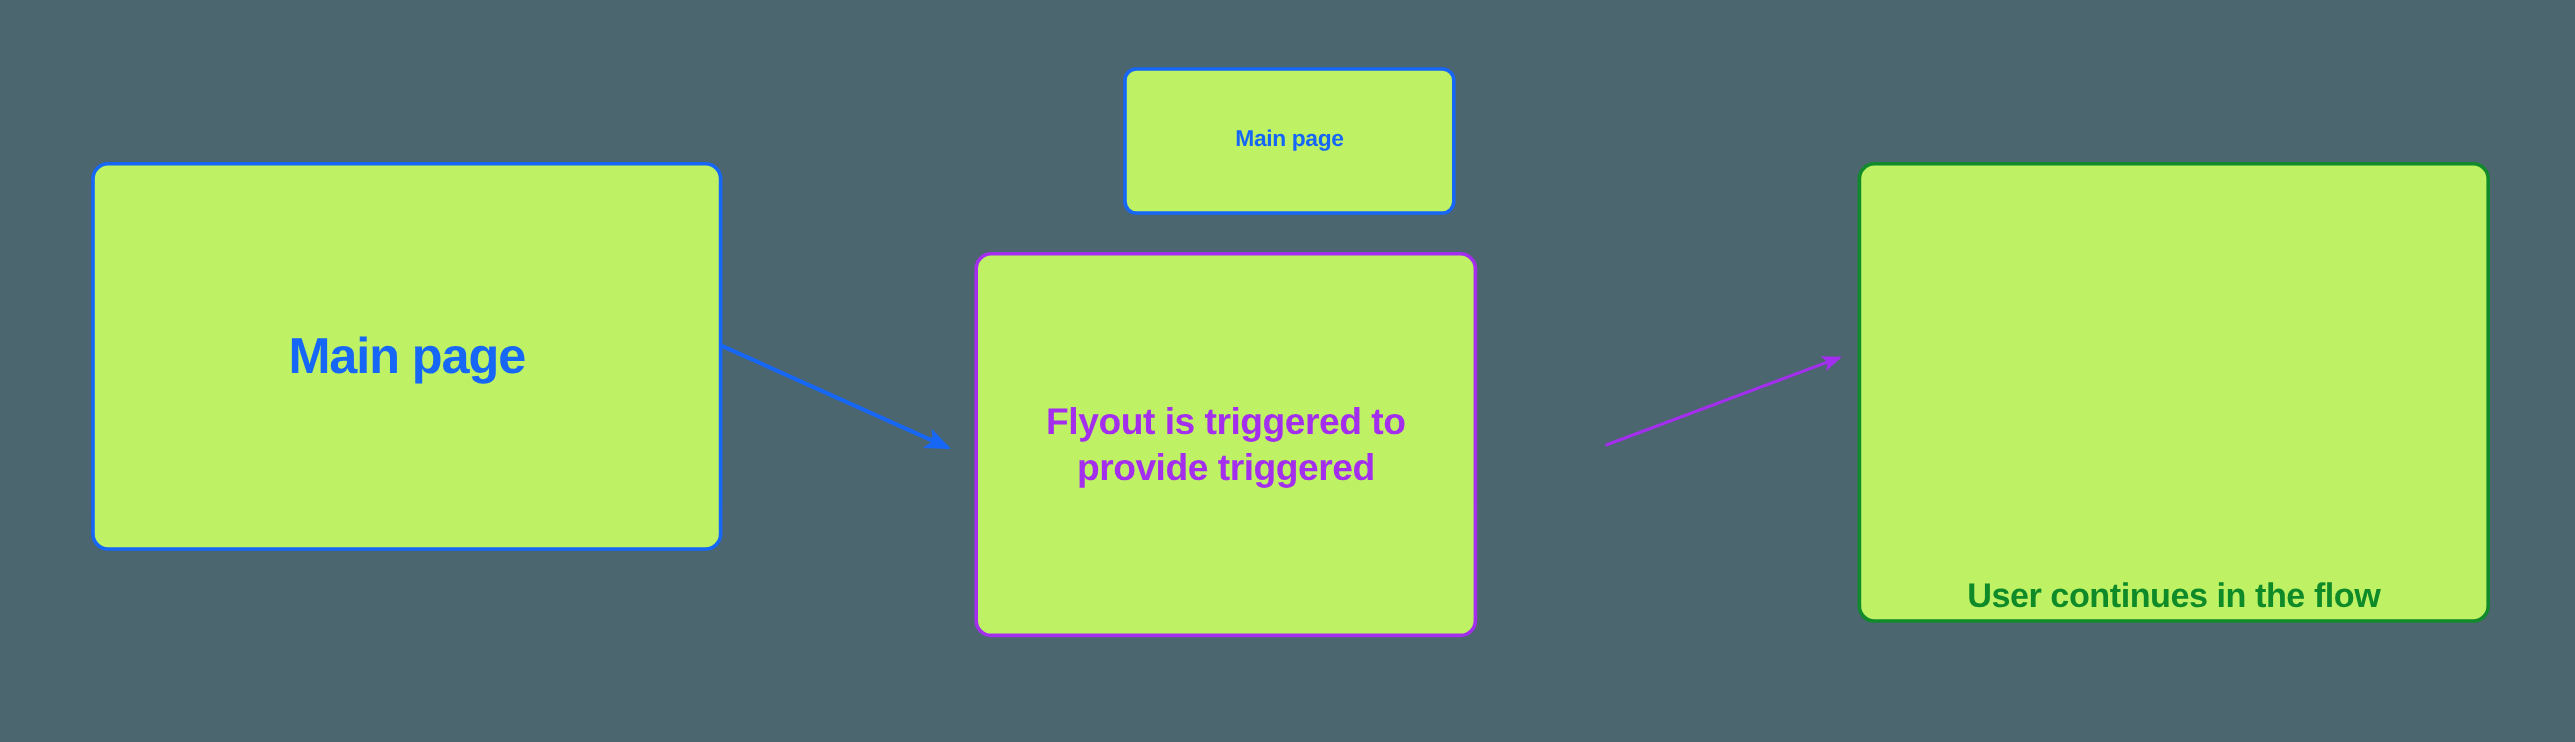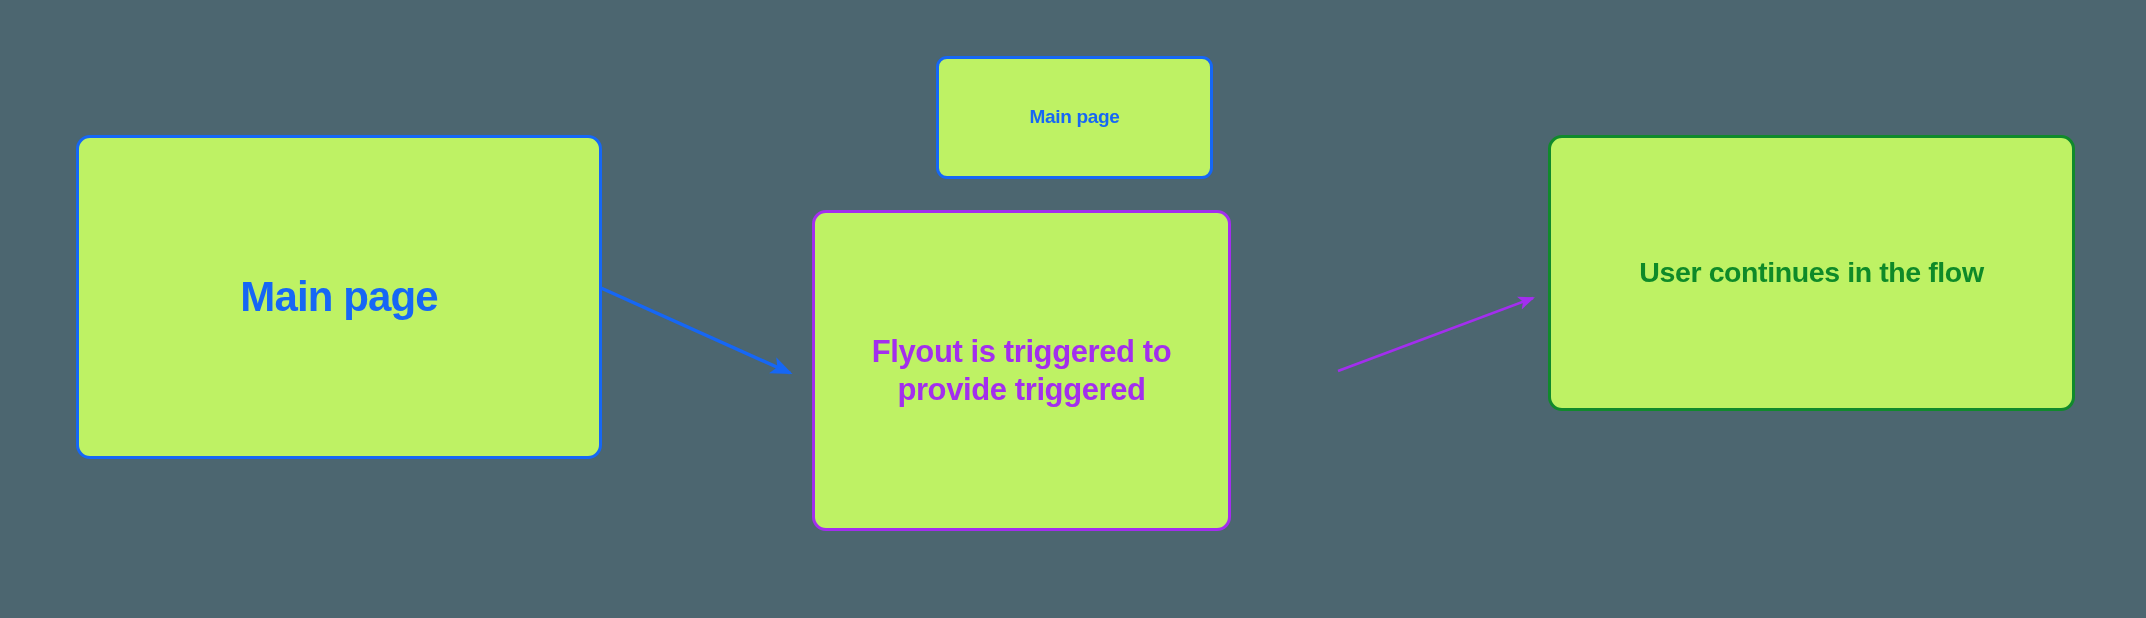--- a/index.html
+++ b/index.html
@@ -72,27 +72,28 @@
     padding: 0 22px;
     line-height: 1.22;
     letter-spacing: -0.4px;
   }
 
   
   #node-user-continues {
     left: 1548px;
     top: 135px;
     width: 527px;
-    height: 276px;
+    height: 384px;
     border-width: 3px;
     border-color: #108a2b;
     color: #0e8a28;
     font-size: 28.5px;
-    padding: 12px 16px;
+    padding: 1px 16px;
     letter-spacing: -0.4px;
+    align-items: flex-end;
   }
 
   #edges {
     position: absolute;
     left: 0;
     top: 0;
     width: 2146px;
     height: 618px;
     pointer-events: none;
   }

